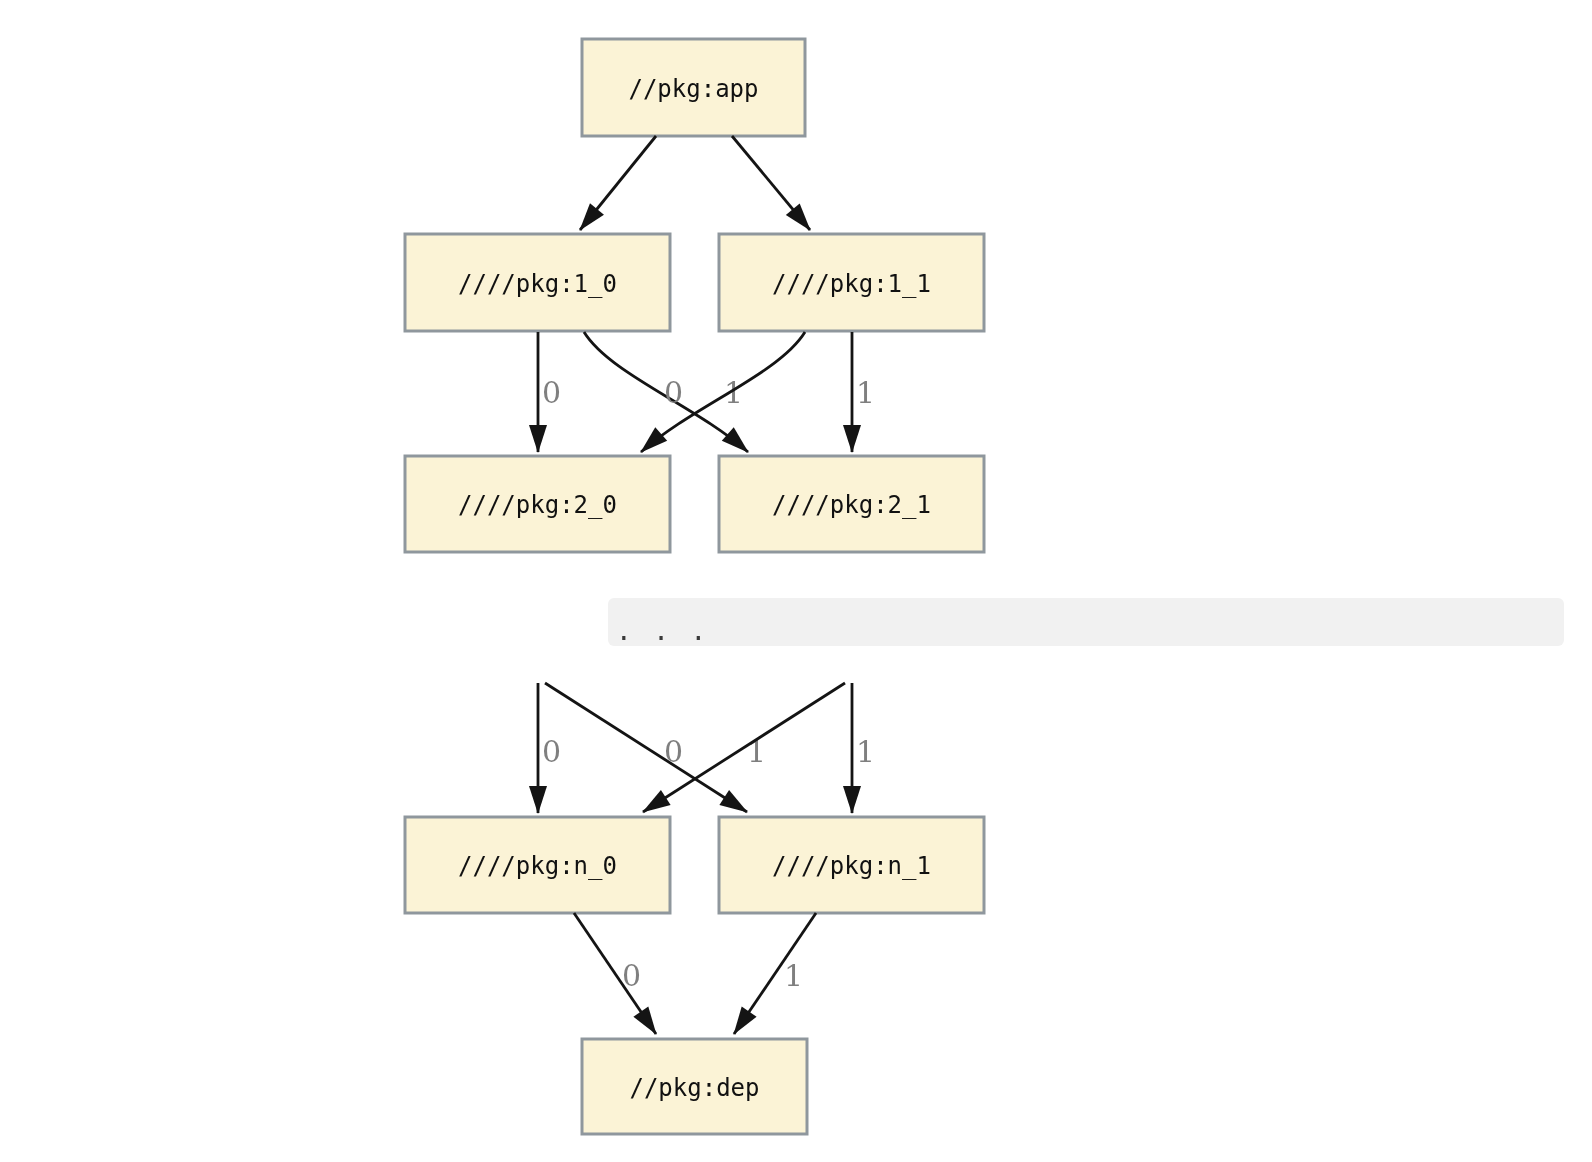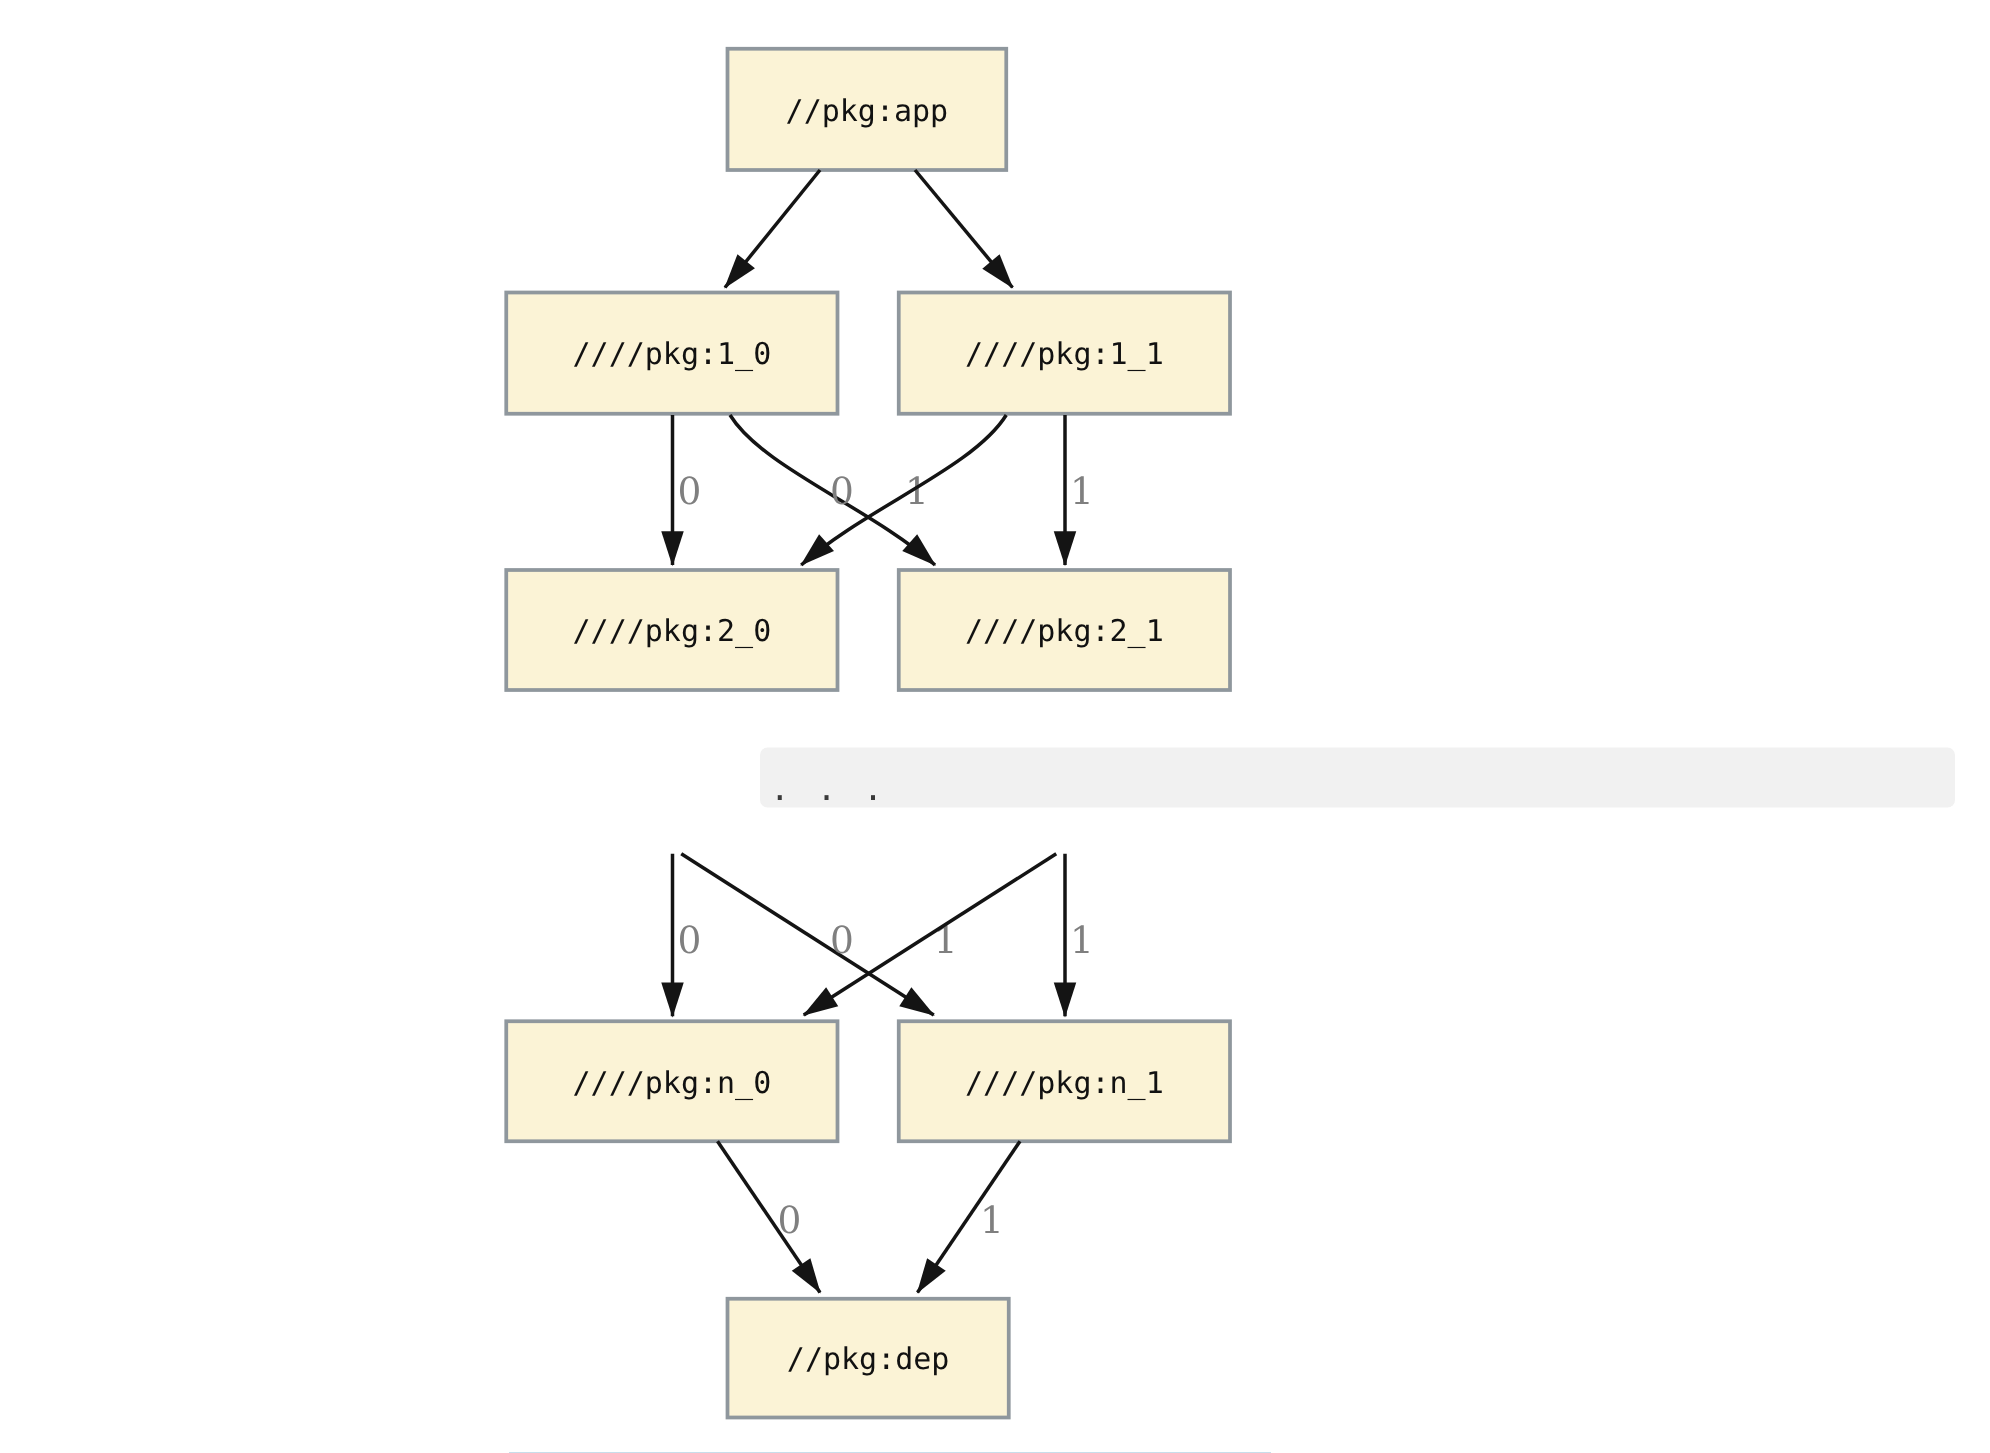--- a/index.html
+++ b/index.html
@@ -4,21 +4,21 @@
 <style>
   html, body {
     margin: 0;
     padding: 0;
     background: #ffffff;
   }
   .canvas {
     position: relative;
     width: 1592px;
     height: 1162px;
-    background: #0369a1;
+    background: #fca5a5;
     overflow: hidden;
   }
   svg { position: absolute; left: 0; top: 0; display: block; }
   .node-box {
     stroke-width: 3px;
   }
   .node-label {
     font-family: "DejaVu Sans Mono", monospace;
     font-size: 24px;
     text-anchor: middle;

